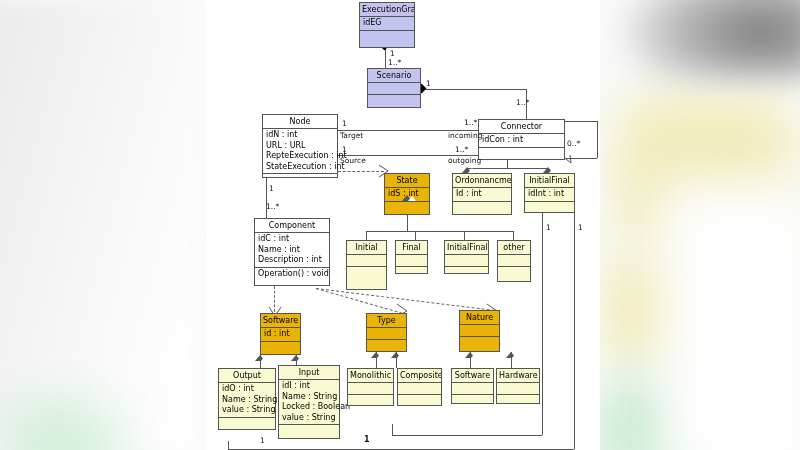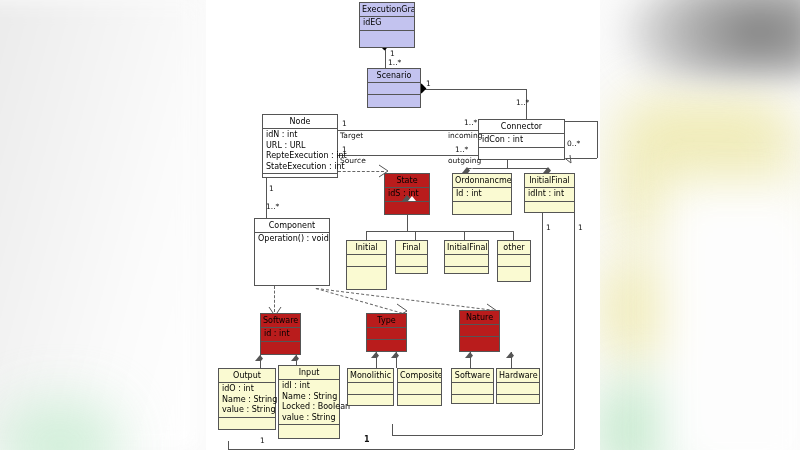--- a/index.html
+++ b/index.html
@@ -37,21 +37,21 @@
 
   
   .cls{position:absolute;border:1px solid #555;box-sizing:border-box;background:#fff;}
   .cls .nm{text-align:center;font-size:8px;line-height:11px;color:#000;
            border-bottom:1px solid #555;padding:1px 2px;white-space:nowrap;overflow:hidden;}
   .cls .at{font-size:8px;line-height:10.5px;color:#000;border-bottom:1px solid #555;
            padding:1px 3px;min-height:9px;}
   .cls .op{font-size:8px;line-height:10.5px;color:#000;padding:1px 3px;min-height:9px;}
   .cls .at div,.cls .op div{white-space:nowrap;}
   .purple,.purple .nm{background:#c3c3ef;}
-  .green,.green .nm{background:#b91c1c;}
+  .green,.green .nm{background:#eab308;}
   .yellow,.yellow .nm{background:#fafad2;}
   .white,.white .nm{background:#ffffff;}
 
   
   .lab{position:absolute;font-size:7.5px;line-height:8px;color:#111;white-space:nowrap;}
   .lab.b{font-weight:bold;font-size:8px;}
 
   
   .tri{position:absolute;width:0;height:0;}
   .tri-up{border-left:5px solid transparent;border-right:5px solid transparent;
@@ -207,20 +207,25 @@
         <div>idInt : int</div>
       </div>
       <div class="op"></div>
     </div>
     <div class="tri tri-up" style="left:337px;top:167px;">
       <div class="tri-up-in"></div>
     </div>
 
     <div class="cls white" style="left:48px;top:218px;width:76px;height:68px;">
       <div class="nm">Component</div>
+      <div class="at">
+        <div>idC : int</div>
+        <div>Name : int</div>
+        <div>Description : int</div>
+      </div>
       <div class="op">
         <div>Operation() : void</div>
       </div>
     </div>
 
     <div class="cls yellow" style="left:140px;top:240px;width:41px;height:50px;">
       <div class="nm">Initial</div>
       <div class="at"></div>
       <div class="op"></div>
     </div>

